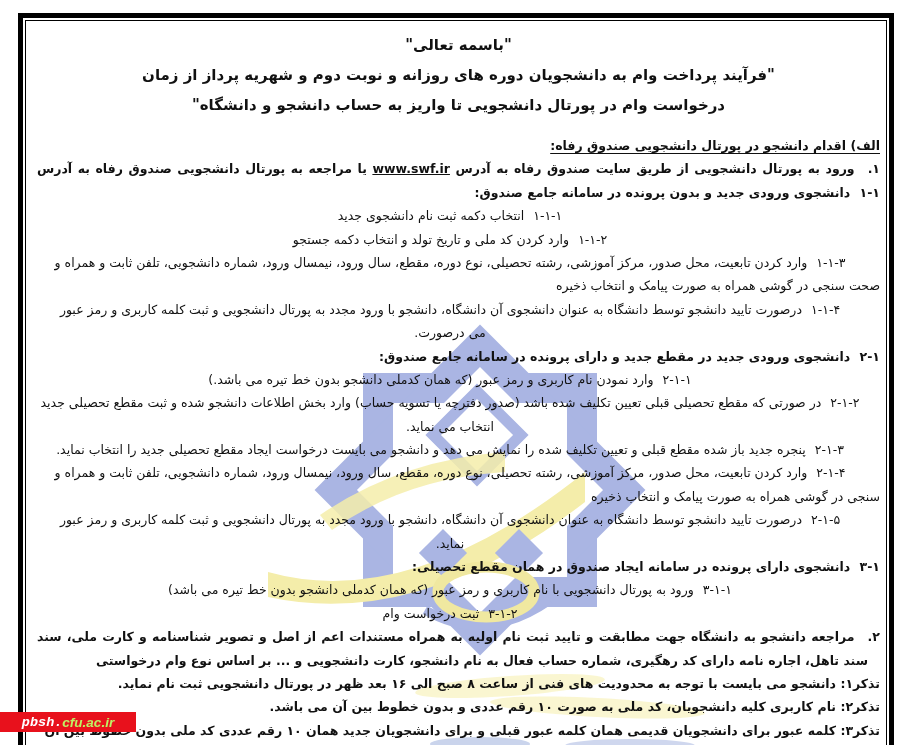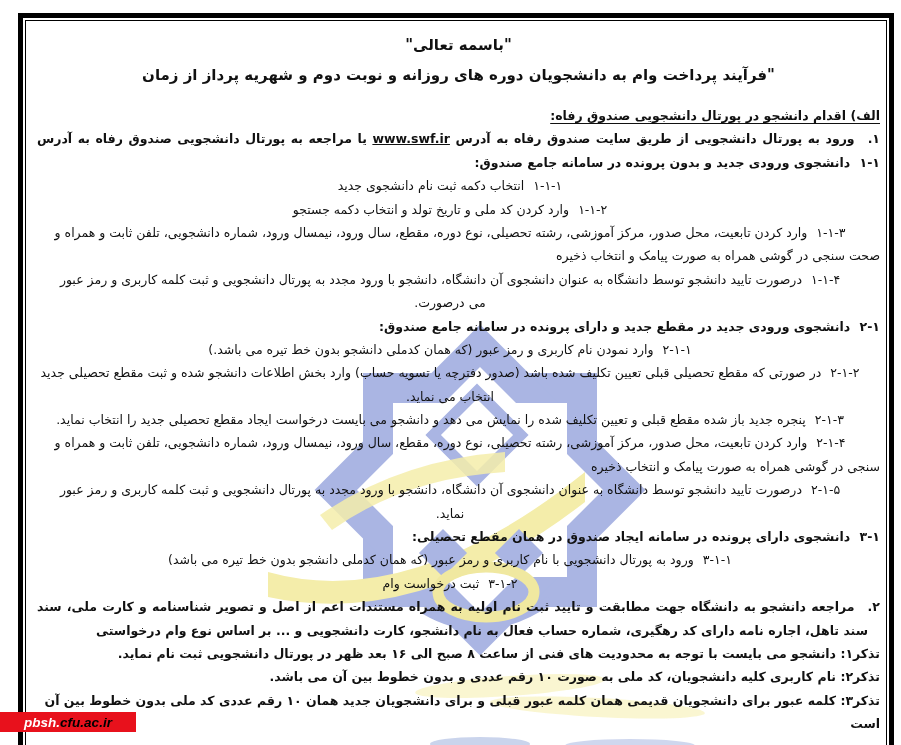--- a/index.html
+++ b/index.html
@@ -47,22 +47,22 @@
   .url{direction:ltr;unicode-bidi:isolate;text-decoration:underline;font-weight:bold;}
   .site-label{
     position:absolute;left:0;top:712px;z-index:5;
     height:20px;min-width:130px;
     display:flex;align-items:center;justify-content:center;
     font-family:"Liberation Sans", sans-serif;
     font-style:italic;font-weight:bold;font-size:13.5px;
     direction:ltr;
     padding:0 3px;
   }
-  .site-prefix{color:#ffffff;}
-  .site-rest{color:#000000;}
+  .site-prefix{color:#ffffff;font-family:Liberation Mono, monospace;}
+  .site-rest{color:#bef264;}
 </style>
 </head>
 <body>
 
 <svg class="wm" style="left:250px;top:300px;" width="460" height="380" viewBox="0 0 460 380" aria-hidden="true">
 
   <g fill="#aab5e3">
     <rect x="113" y="73" width="234" height="234"></rect>
     <rect x="113" y="73" width="234" height="234" transform="rotate(45 230 190)"></rect>
   </g>
@@ -88,20 +88,21 @@
 <div class="blob" style="left:490px;top:698px;width:215px;height:19px;background:#f7f0b2;opacity:.6;transform:rotate(3deg);"></div>
 <div class="blob" style="left:430px;top:737px;width:100px;height:14px;background:#9fb0dd;opacity:.55;"></div>
 <div class="blob" style="left:565px;top:739px;width:130px;height:13px;background:#9fb0dd;opacity:.5;"></div>
 
 <div class="page">
   <div class="inner">
     <div class="content">
 
       <div class="title-line">"باسمه تعالی"</div>
       <div class="title-line">"فرآیند پرداخت وام به دانشجویان دوره های روزانه و نوبت دوم و شهریه پرداز از زمان</div>
+      <div class="title-line">درخواست وام در پورتال دانشجویی تا واریز به حساب دانشجو و دانشگاه"</div>
 
       <div class="ln b gap-top"><span class="u">الف) اقدام دانشجو در پورتال دانشجویی صندوق رفاه:</span></div>
 
       <div class="ln b j"><span class="num num-main" dir="ltr">.۱</span><span>ورود به پورتال دانشجویی از طریق سایت صندوق رفاه به آدرس</span> <span class="url" dir="ltr">www.swf.ir</span> <span>یا مراجعه به پورتال دانشجویی صندوق رفاه به آدرس</span> </div>
 
       <div class="ln b"><span class="num num-item" dir="ltr">۱-۱</span> <span>دانشجوی ورودی جدید و بدون پرونده در سامانه جامع صندوق:</span></div>
 
       <div class="ln ind"><span class="num num-item" dir="ltr">۱-۱-۱</span> <span>انتخاب دکمه ثبت نام دانشجوی جدید</span></div>
 
       <div class="ln ind"><span class="num num-item" dir="ltr">۱-۱-۲</span> <span>وارد کردن کد ملی و تاریخ تولد و انتخاب دکمه جستجو</span></div>

